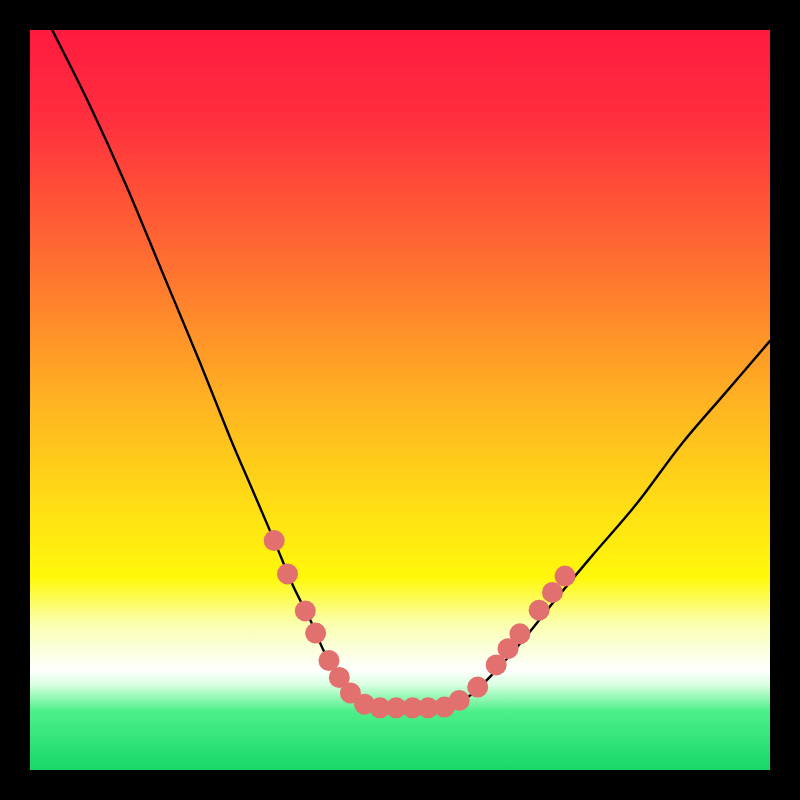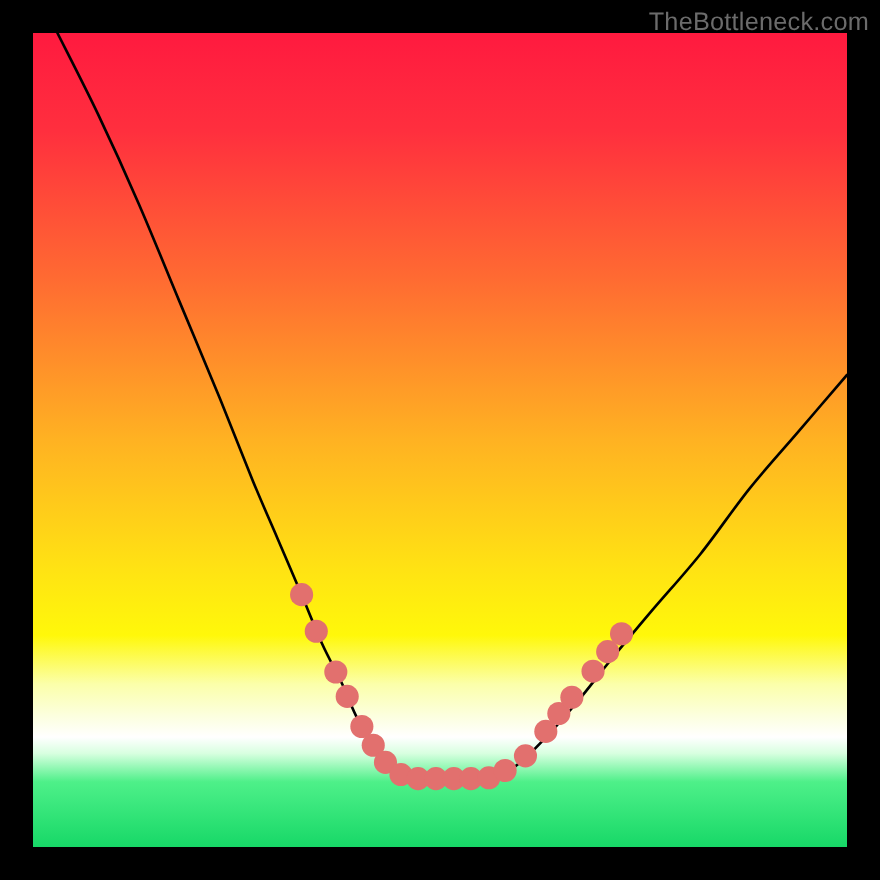--- a/index.html
+++ b/index.html
@@ -93,14 +93,13 @@
           <circle cx="466.20" cy="634.92" r="10.5" fill="#e2706e" stroke="#000000" stroke-width="0"></circle>
           <circle cx="478.04" cy="618.64" r="10.5" fill="#e2706e" stroke="#000000" stroke-width="0"></circle>
           <circle cx="489.88" cy="603.84" r="10.5" fill="#e2706e" stroke="#000000" stroke-width="0"></circle>
           <circle cx="509.12" cy="580.16" r="10.5" fill="#e2706e" stroke="#000000" stroke-width="0"></circle>
           <circle cx="522.44" cy="562.40" r="10.5" fill="#e2706e" stroke="#000000" stroke-width="0"></circle>
           <circle cx="535.02" cy="546.12" r="10.5" fill="#e2706e" stroke="#000000" stroke-width="0"></circle>
         </g>
     </svg>
   </div>
 
-  <div class="watermark">TheBottleneck.com</div>
 </div>
 
 </body></html>

